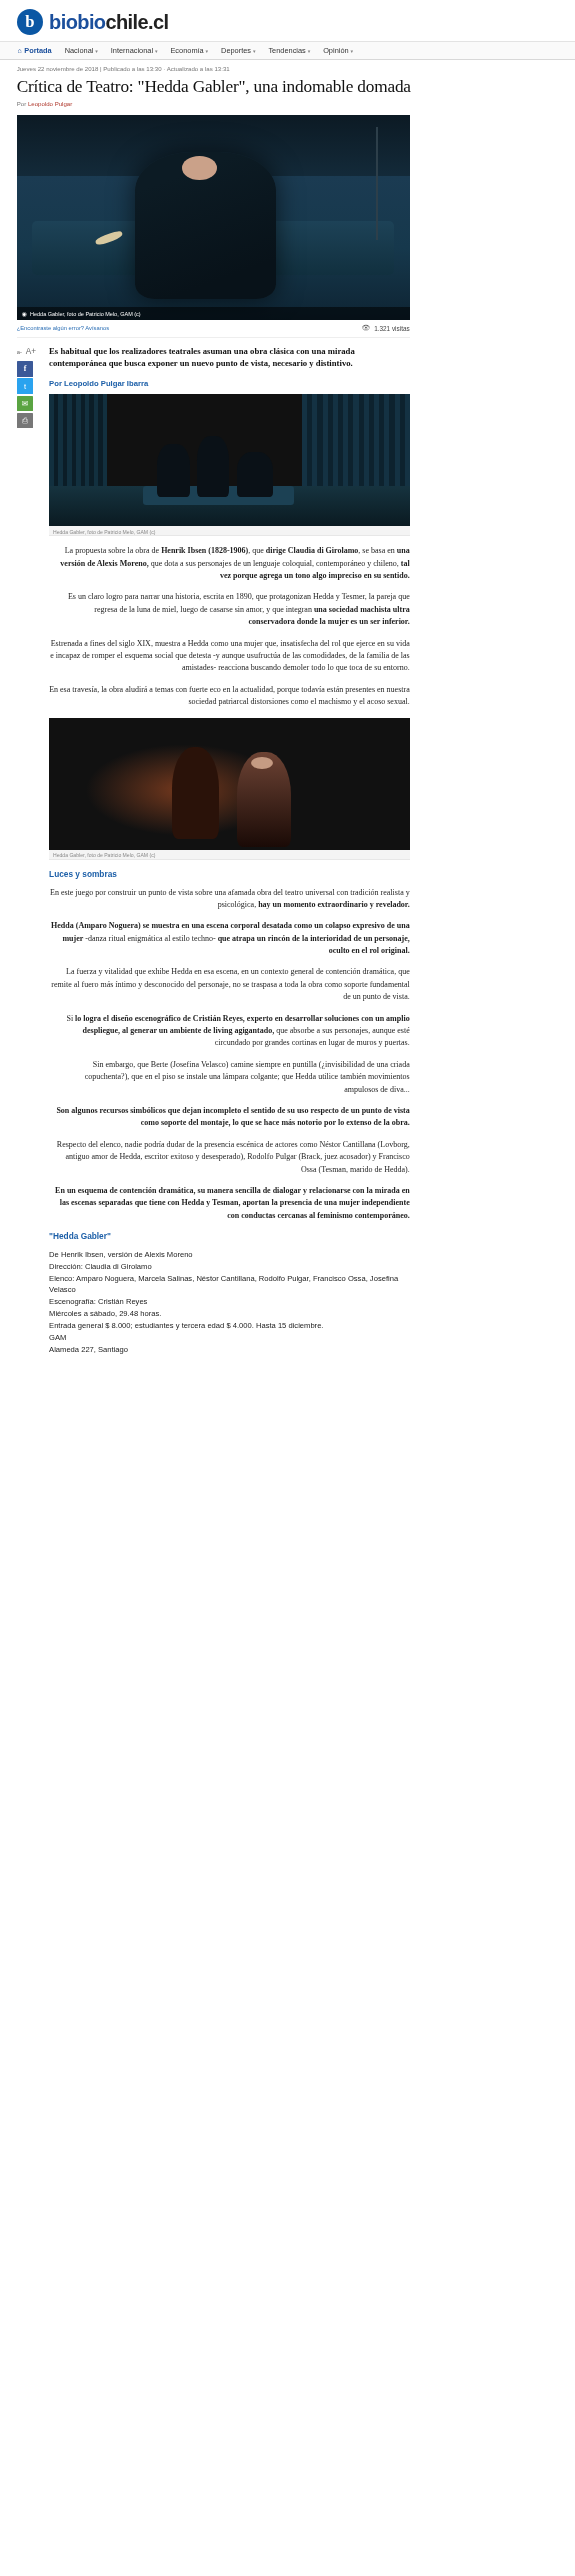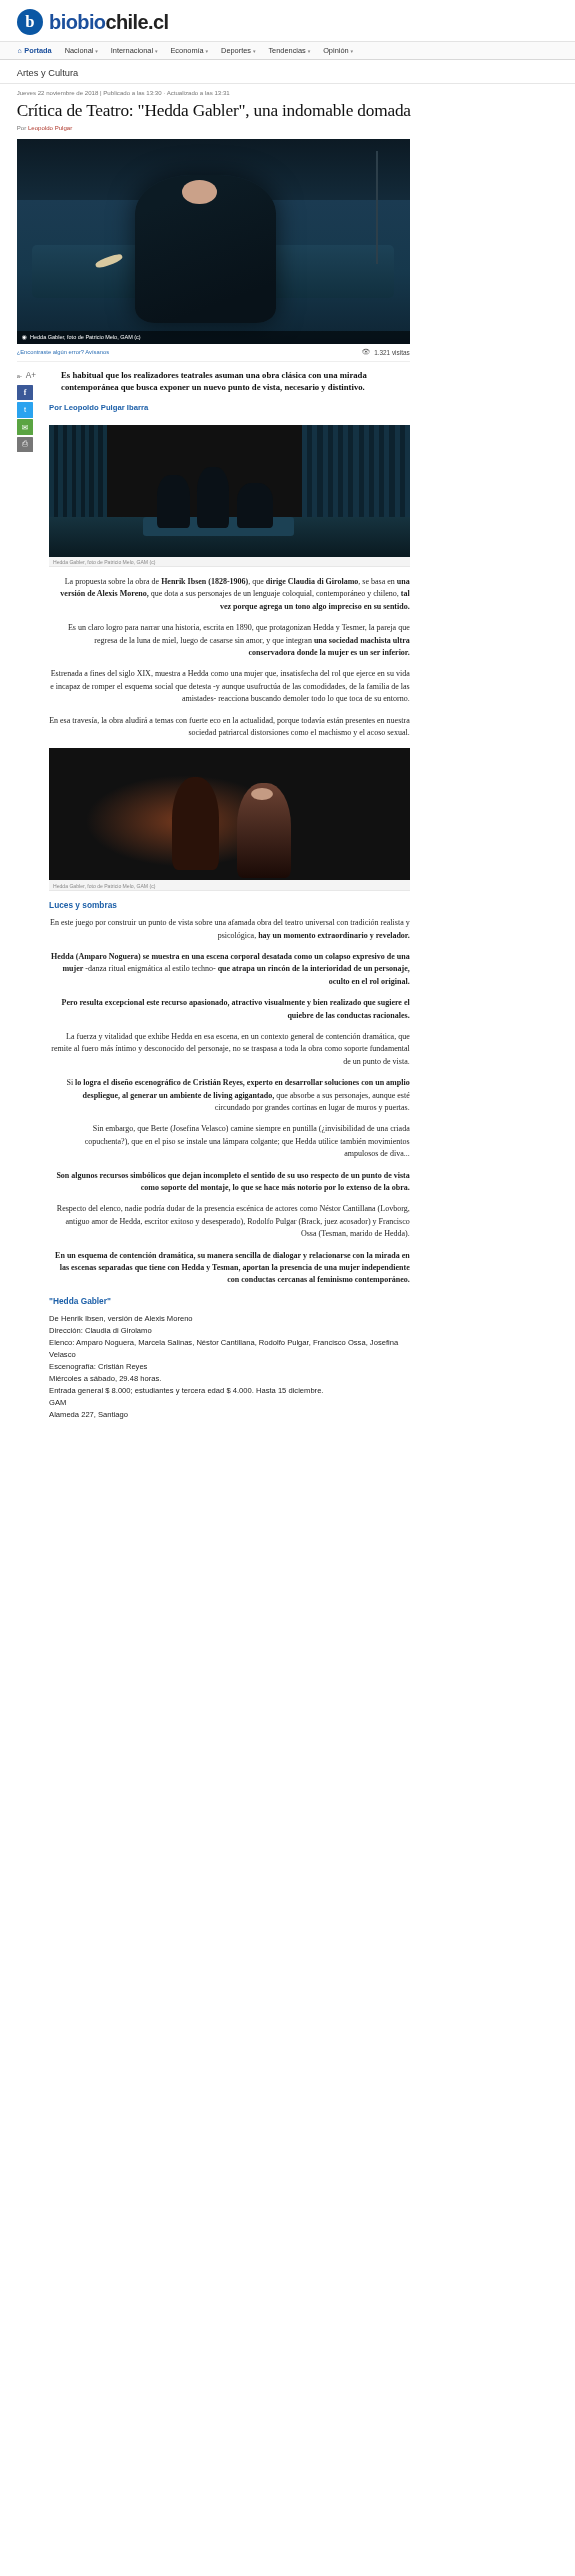--- a/index.html
+++ b/index.html
@@ -224,28 +224,28 @@
     flex: 1;
     padding-left: 6.4px;
   }
 
   .lead {
     font-family: "Liberation Serif", serif;
     font-size: 8.7px;
     font-weight: bold;
     line-height: 1.45;
     color: #111;
-    margin: 0 0 9px 12px;
+    margin: 0 0 9px 0;
   }
   .author-line {
     font-family: "Liberation Sans", sans-serif;
     font-size: 7.7px;
     font-weight: bold;
     color: #1c5fa8;
-    margin: 0 0 13px 0;
+    margin: 0 0 6px 0;
   }
   p.body {
     font-family: "Liberation Serif", serif;
     font-size: 8px;
     line-height: 1.55;
     margin: 0 0 9px 0;
     color: #1d1d1d;
     text-align: right;
   }
   p.body b { font-weight: bold; }
@@ -370,21 +370,20 @@
       <span>Deportes</span><span class="caret">▾</span>
     </div>
     <div class="nav-item">
       <span>Tendencias</span><span class="caret">▾</span>
     </div>
     <div class="nav-item">
       <span>Opinión</span><span class="caret">▾</span>
     </div>
   </div>
 
-  <div class="section-title">Artes y Cultura</div>
 
   <div class="meta">Jueves 22 noviembre de 2018 | Publicado a las 13:30 · Actualizado a las 13:31</div>
   <h1 class="headline">Crítica de Teatro: "Hedda Gabler", una indomable domada</h1>
   <div class="byline">
     <span>Por</span>
     <a href="#">Leopoldo Pulgar</a>
   </div>
 
   <div class="hero-wrap">
     <div class="hero">
@@ -455,21 +454,20 @@
           <div class="woman"></div>
           <div class="face"></div>
         </div>
         <div class="cap">Hedda Gabler, foto de Patricio Melo, GAM (c)</div>
       </div>
 
       <h2 class="sub">Luces y sombras</h2>
 
       <p class="body">En este juego por construir un punto de vista sobre una afamada obra del teatro universal con tradición realista y psicológica, <b>hay un momento extraordinario y revelador.</b></p>
       <p class="body"><b>Hedda (Amparo Noguera) se muestra en una escena corporal desatada como un colapso expresivo de una mujer</b> -danza ritual enigmática al estilo techno- <b>que atrapa un rincón de la interioridad de un personaje, oculto en el rol original.</b></p>
-      <p class="body"><b>Pero resulta excepcional este recurso apasionado, atractivo visualmente y bien realizado que sugiere el quiebre de las conductas racionales.</b></p>
       <p class="body">La fuerza y vitalidad que exhibe Hedda en esa escena, en un contexto general de contención dramática, que remite al fuero más íntimo y desconocido del personaje, no se traspasa a toda la obra como soporte fundamental de un punto de vista.</p>
       <p class="body">Si <b>lo logra el diseño escenográfico de Cristián Reyes, experto en desarrollar soluciones con un amplio despliegue, al generar un ambiente de living agigantado,</b> que absorbe a sus personajes, aunque esté circundado por grandes cortinas en lugar de muros y puertas.</p>
       <p class="body">Sin embargo, que Berte (Josefina Velasco) camine siempre en puntilla (¿invisibilidad de una criada copuchenta?), que en el piso se instale una lámpara colgante; que Hedda utilice también movimientos ampulosos de diva...</p>
       <p class="body"><b>Son algunos recursos simbólicos que dejan incompleto el sentido de su uso respecto de un punto de vista como soporte del montaje, lo que se hace más notorio por lo extenso de la obra.</b></p>
       <p class="body">Respecto del elenco, nadie podría dudar de la presencia escénica de actores como Néstor Cantillana (Lovborg, antiguo amor de Hedda, escritor exitoso y desesperado), Rodolfo Pulgar (Brack, juez acosador) y Francisco Ossa (Tesman, marido de Hedda).</p>
       <p class="body"><b>En un esquema de contención dramática, su manera sencilla de dialogar y relacionarse con la mirada en las escenas separadas que tiene con Hedda y Tesman, aportan la presencia de una mujer independiente con conductas cercanas al feminismo contemporáneo.</b></p>
 
       <h2 class="sub">"Hedda Gabler"</h2>
 
       <div class="facts">

